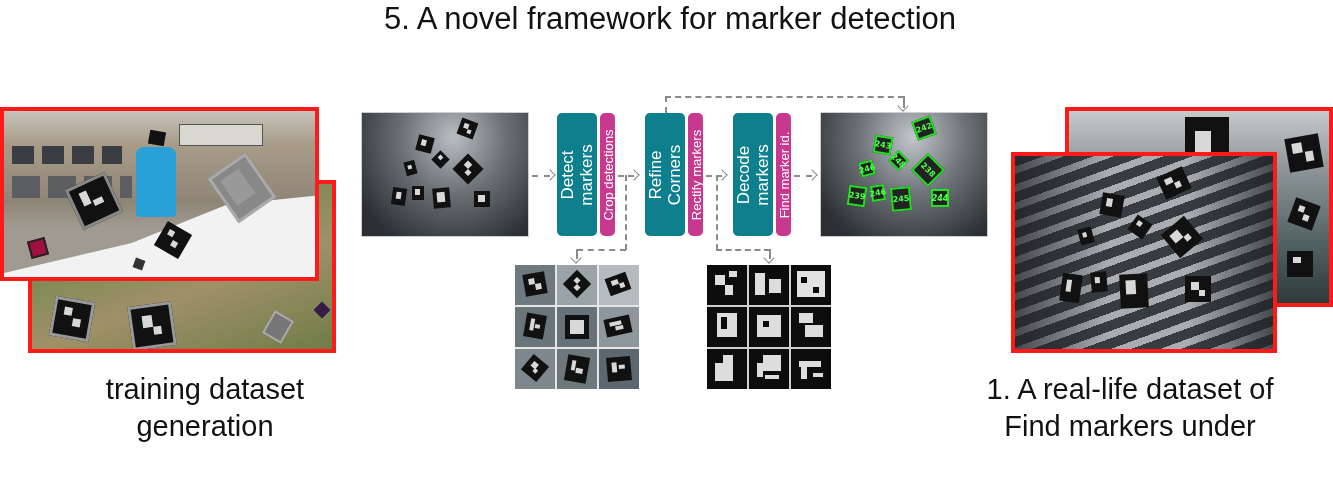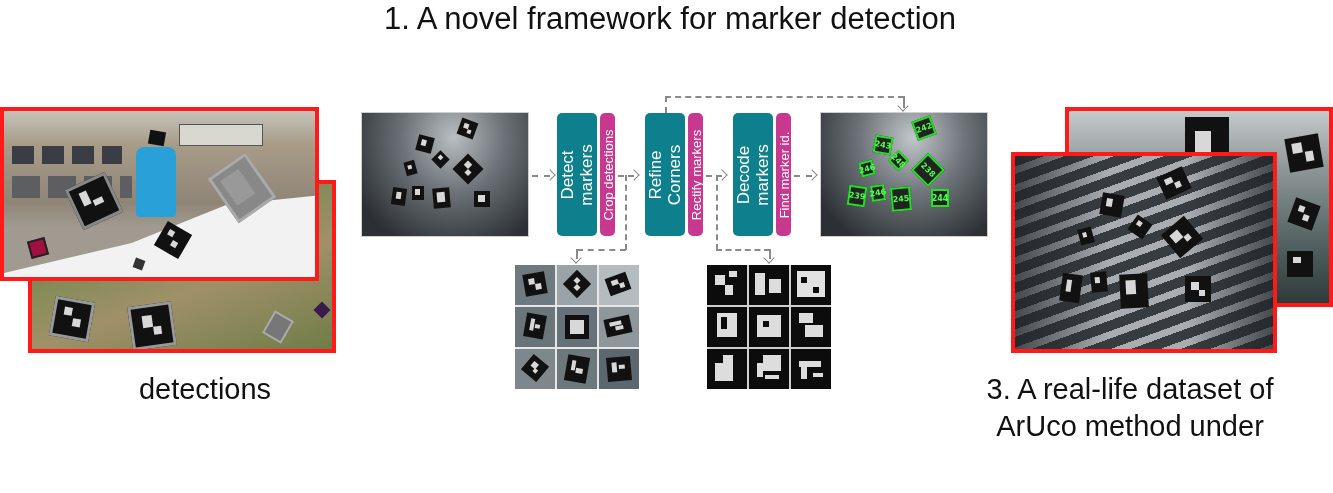--- a/index.html
+++ b/index.html
@@ -25,21 +25,21 @@
   .cell { position: relative; overflow: hidden; }
   .marker { position: absolute; background: #111; }
   .marker i { position: absolute; background: #d8d8d8; }
   .det { position: absolute; border: 2px solid #22e022; box-sizing: border-box; background: #222; }
   .det b { position: absolute; left: 50%; top: 50%; transform: translate(-50%,-50%); color: #4dff4d; font-size: 8px; font-weight: bold; font-family: "DejaVu Sans", sans-serif; }
 </style>
 </head>
 <body>
 
 <div class="caption" style="left:330px; top:-1px; width:680px; font-size:31px; line-height:39px;">
-  <span>1. A novel framework for marker detection</span>
+  <span>5. A novel framework for marker detection</span>
 </div>
 
 <div class="photo" style="left:28px; top:180px; width:308px; height:173px; background:linear-gradient(160deg,#9a9a6a 0%,#7e8a55 35%,#a09068 60%,#6f7d48 100%);">
   <div class="abs" style="left:120px; top:0; width:70px; height:40px; background:#b08a55; border-radius:40% 50% 20% 30%; transform:rotate(20deg);"></div>
   <div class="marker" style="left:20px; top:115px; width:34px; height:34px; transform:rotate(10deg); border:3px solid #999;">
       <i style="left:8px;top:6px;width:8px;height:8px;"></i>
       <i style="left:18px;top:16px;width:8px;height:8px;"></i>
     </div>
   <div class="marker" style="left:98px; top:120px; width:38px; height:38px; transform:rotate(-8deg); border:3px solid #999;">
       <i style="left:10px;top:8px;width:10px;height:12px;"></i>
@@ -65,21 +65,22 @@
     </div>
   <div class="marker" style="left:215px; top:50px; width:40px; height:48px; transform:rotate(-35deg); border:3px solid #aaa; background:#888;">
       <i style="left:6px;top:6px;width:22px;height:30px;background:#999;"></i>
     </div>
   <div class="marker" style="left:145px; top:20px; width:16px; height:14px; transform:rotate(10deg);"></div>
   <div class="marker" style="left:25px; top:128px; width:14px; height:14px; transform:rotate(-15deg); background:#a01040; border:2px solid #222;"></div>
   <div class="marker" style="left:130px; top:148px; width:10px; height:10px; transform:rotate(20deg); background:#333;"></div>
 </div>
 
 <div class="caption" style="left:25px; top:371px; width:360px;">
-  <span>detections</span>
+  <span>training dataset</span>
+  <span>generation</span>
 </div>
 
 <div class="thumb" style="left:361px; top:112px; width:168px; height:125px; background:radial-gradient(ellipse at 55% 20%, #b9bec2 0%, #6b7176 40%, #2c3034 85%);">
   <div class="marker" style="left:97px; top:7px; width:17px; height:17px; transform:rotate(20deg);">
       <i style="left:4px;top:4px;width:5px;height:5px;"></i>
       <i style="left:9px;top:9px;width:4px;height:4px;"></i>
     </div>
   <div class="marker" style="left:55px; top:23px; width:16px; height:16px; transform:rotate(15deg);">
       <i style="left:4px;top:4px;width:5px;height:6px;"></i>
     </div>
@@ -182,21 +183,21 @@
     </div>
   <div class="det" style="left:27px; top:73px; width:18px; height:20px; transform:rotate(8deg);">
       <b>239</b>
     </div>
   <div class="det" style="left:50px; top:72px; width:14px; height:16px; transform:rotate(-8deg);">
       <b>246</b>
     </div>
   <div class="det" style="left:70px; top:74px; width:20px; height:24px; transform:rotate(-5deg);">
       <b>245</b>
     </div>
-  <div class="det" style="left:110px; top:76px; width:18px; height:18px;">
+  <div class="det" style="left:110px; top:76px; width:18px; height:18px;font-style:italic;">
       <b>244</b>
     </div>
 </div>
 
 <div class="grid" style="left:515px; top:265px; width:124px; height:124px;">
   <div class="cell" style="background:#6f7a80;">
       <div class="marker" style="left:9px;top:8px;width:22px;height:22px;transform:rotate(-10deg);">
         <i style="left:5px;top:5px;width:6px;height:6px;"></i>
         <i style="left:11px;top:11px;width:6px;height:6px;"></i>
       </div>
@@ -338,15 +339,15 @@
   <div class="marker" style="left:105px; top:118px; width:28px; height:34px; transform:rotate(-3deg);">
       <i style="left:6px;top:6px;width:10px;height:14px;"></i>
     </div>
   <div class="marker" style="left:170px; top:120px; width:26px; height:26px;">
       <i style="left:6px;top:6px;width:8px;height:8px;"></i>
       <i style="left:14px;top:14px;width:6px;height:6px;"></i>
     </div>
 </div>
 
 <div class="caption" style="left:940px; top:371px; width:380px;">
-  <span>3. A real-life dataset of</span>
-  <span>ArUco method under</span>
+  <span>1. A real-life dataset of</span>
+  <span>Find markers under</span>
 </div>
 
 </body></html>

